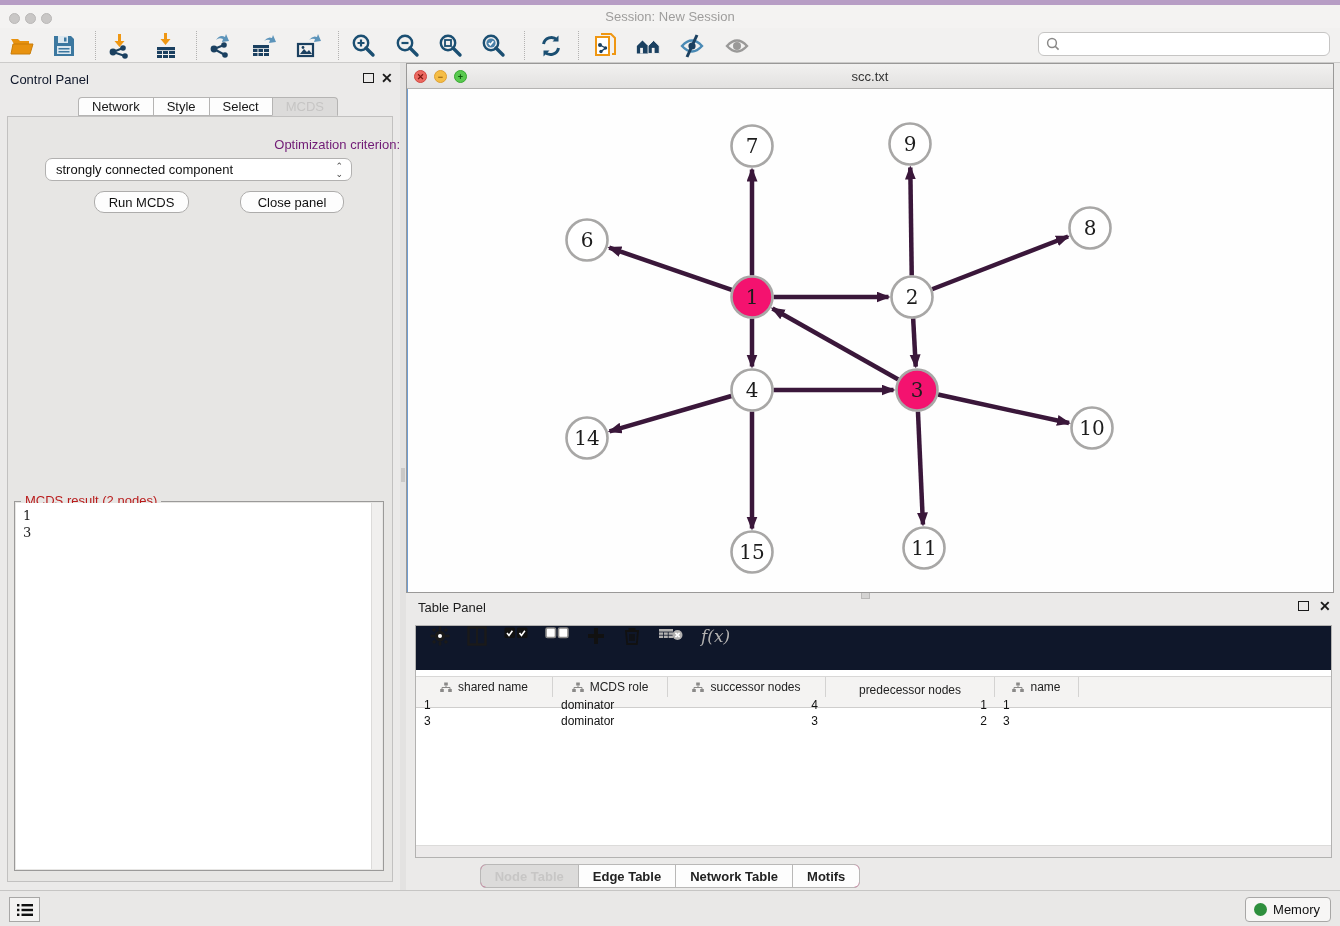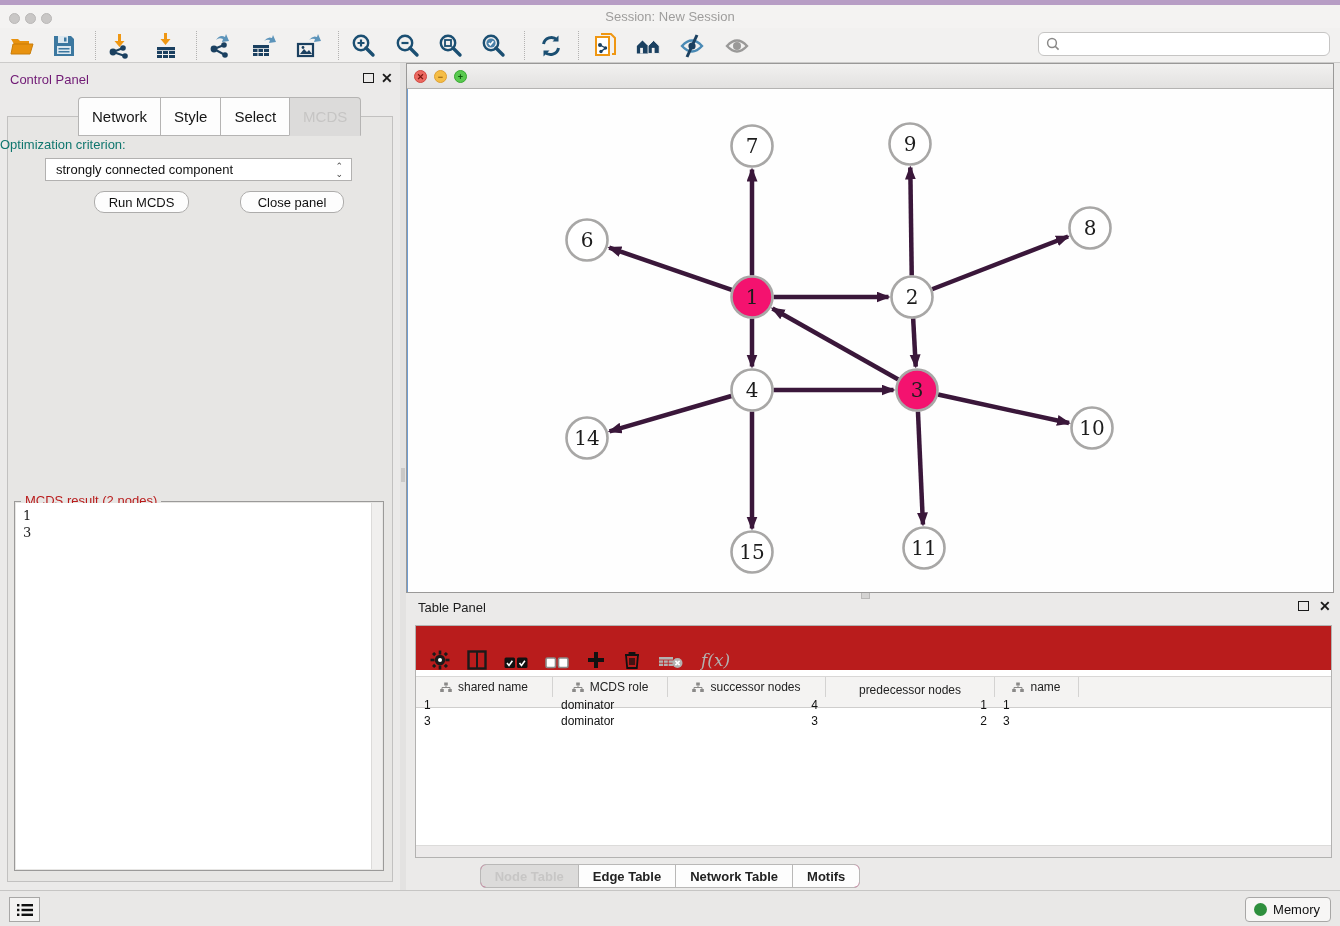--- a/index.html
+++ b/index.html
@@ -15,31 +15,31 @@
 
   
   .toolbar { position:absolute; left:0; top:28px; width:1340px; height:35px; background:#f2f1f0; border-bottom:1px solid #cccbca; }
   .tb-icon { position:absolute; top:4px; width:28px; height:28px; display:flex; align-items:center; justify-content:center; }
   .tb-sep { position:absolute; top:3px; height:29px; width:0; border-left:1px dotted #b3b2b1; }
   .searchbox { position:absolute; left:1038px; top:4px; width:292px; height:24px; background:#ffffff; border:1px solid #c6c5c4; border-radius:6px; display:flex; align-items:center; padding-left:6px; }
   .searchbox input { border:none; outline:none; flex:1; font-size:12px; font-family:"Liberation Sans",sans-serif; background:transparent; }
 
   
   .cpanel-header { position:absolute; left:0; top:63px; width:400px; height:32px; }
-  .cpanel-title { position:absolute; left:10px; top:9px; font-size:13px; color:#701a75; }
+  .cpanel-title { position:absolute; left:10px; top:9px; font-size:13px; color:#0f172a; }
   .panel-float { width:11px; height:10px; border:1.5px solid #1a1a1a; display:inline-block; }
   .panel-close { font-size:14px; font-weight:bold; color:#1a1a1a; line-height:10px; }
   .cp-box { position:absolute; left:7px; top:116px; width:386px; height:766px; background:#e7e6e4; border:1px solid #c2c1c0; }
   .cp-tabs { position:absolute; left:78px; top:97px; height:21px; display:flex; z-index:5; }
-  .cp-tab { height:39px; padding:8px 13px; background:#fdfdfd; border:1px solid #b5b4b3; border-right:none; font-size:15px; color:#161616; display:flex; align-items:center; }
+  .cp-tab { height:19px; padding:8px 13px; background:#fdfdfd; border:1px solid #b5b4b3; border-right:none; font-size:13px; color:#161616; display:flex; align-items:center; }
   .cp-tab:first-child { border-top-left-radius:4px; }
   .cp-tab:last-child { border-right:1px solid #b5b4b3; border-top-right-radius:4px; }
   .cp-tab.active { background:#dcdbda; color:#c6c5c4; border-bottom:1px solid #dcdbda; }
-  .opt-label { position:absolute; left:0; width:400px; top:137px; text-align:left; font-size:13px; color:#0f766e; }
-  .dropdown { position:absolute; left:45px; top:158px; width:307px; height:23px; background:#fff; border:1px solid #b2b1b0; border-radius:0; font-size:13px; color:#111; display:flex; align-items:center; padding-left:10px; }
+  .opt-label { position:absolute; left:0; width:400px; top:137px; text-align:right; font-size:13px; color:#701a75; }
+  .dropdown { position:absolute; left:45px; top:158px; width:307px; height:23px; background:#fff; border:1px solid #b2b1b0; border-radius:7px; font-size:13px; color:#111; display:flex; align-items:center; padding-left:10px; }
   .dd-arrows { position:absolute; right:8px; top:3px; font-size:9px; line-height:8px; color:#444; text-align:center; }
   .btn { position:absolute; height:22px; background:#fdfdfd; border:1px solid #adacab; border-radius:10px; font-size:13px; color:#111; display:flex; align-items:center; justify-content:center; }
   .btn-run { left:94px; top:191px; width:95px; }
   .btn-close { left:202px; top:191px; width:104px;margin-left:38px; }
   .result-group { position:absolute; left:14px; top:501px; width:370px; height:370px; border:1px solid #9b9a99; }
   .result-label { position:absolute; left:6px; top:-9px; background:#e7e6e4; padding:0 4px; font-size:13px; color:#b91c1c; }
   .result-area { position:absolute; left:1px; top:1px; right:1px; bottom:1px; background:#ffffff; }
   .result-text { position:absolute; left:7px; top:4px; font-family:"DejaVu Serif",serif; font-size:13px; color:#222; white-space:pre; line-height:17px; }
   .result-scroll { position:absolute; right:0; top:0; bottom:0; width:11px; background:#f0efee; border-left:1px solid #dcdbda; }
 
@@ -55,21 +55,21 @@
   .tl { position:absolute; top:6px; width:13px; height:13px; border-radius:50%; font-size:9px; font-weight:bold; display:flex; align-items:center; justify-content:center; }
   .tl-red { left:7px; background:#ec6961; border:1px solid #d14840; color:#7e1510; }
   .tl-yellow { left:27px; background:#f5bd45; border:1px solid #dfa131; color:#8f5b09; }
   .tl-green { left:47px; background:#59c94f; border:1px solid #36a930; color:#0d5c0d; }
   .net-canvas { position:absolute; left:0; top:25px; width:926px; height:503px; background:#fefefe; border-left:1px solid #6f9cd0; }
 
   
   .tpanel-title { position:absolute; left:418px; top:600px; font-size:13px; color:#1d1d1d; }
   .tpanel-icons { position:absolute; left:1298px; top:601px; display:flex; gap:10px; align-items:center; }
   .tbox { position:absolute; left:415px; top:625px; width:917px; height:233px; background:#ffffff; border:1px solid #b3b2b1; }
-  .tbox-toolbar { position:absolute; left:0; top:0; width:100%; height:44px; background:#b91c1c; display:flex; align-items:flex-end; gap:17px; padding-left:14px; }
+  .tbox-toolbar { position:absolute; left:0; top:0; width:100%; height:44px; background:#0f172a; display:flex; align-items:flex-start; gap:17px; padding-left:14px; }
   .tbl-head { position:absolute; left:0; top:50px; width:100%; height:32px; display:flex; background:#f4f3f2; border-top:1px solid #d8d7d6; border-bottom:1px solid #cfcecd; }
   .th { height:20px; border-right:1px solid #d4d3d2; display:flex; align-items:center; justify-content:center; gap:6px; font-size:12px; color:#222; }
   .tbl-body { position:absolute; left:0; top:71px; width:100%; }
   .tr { display:flex; height:16px; }
   .td { font-size:12px; color:#111; padding:0 8px; line-height:16px; overflow:hidden; }
   .tbox-bottomstrip { position:absolute; left:0; bottom:0; width:100%; height:12px; background:#eceaea; border-top:1px solid #dcdbda; }
 
   .table-tabs { position:absolute; left:0; width:1340px; top:864px; display:flex; justify-content:center; }
   .tt-group { display:flex; border:1px solid #b9b8b7; border-radius:6px; overflow:hidden; background:#be185d; }
   .tt-tab { height:22px; padding:0 14px; display:flex; align-items:center; font-size:13px; font-weight:bold; color:#222; background:#fdfdfd; border-right:1px solid #b9b8b7; }
@@ -282,20 +282,21 @@
 <div class="vsplit">
     <div class="vsplit-handle"></div>
   </div>
 <div class="hsplit-handle"></div>
 
 <div class="netwin">
   <div class="netwin-titlebar">
     <div class="tl tl-red">✕</div>
     <div class="tl tl-yellow">−</div>
     <div class="tl tl-green">+</div>
+    <div class="netwin-title">scc.txt</div>
   </div>
   <div class="net-canvas">
     <svg id="graph-svg" width="926" height="503">
         <defs>
           <marker id="arrow" markerUnits="userSpaceOnUse" markerWidth="16" markerHeight="12" refX="12" refY="5.5" orient="auto">
             <path d="M0,0 L14,5.5 L0,11 Z" fill="#3a173a"></path>
           </marker>
         </defs>
         <line x1="344" y1="186.5" x2="344" y2="80.5" stroke="#3a173a" stroke-width="4.5" marker-end="url(#arrow)"></line>
         <line x1="323.6784105824373" y1="200.97981456484197" x2="201.21196982849875" y2="158.67322594075412" stroke="#3a173a" stroke-width="4.5" marker-end="url(#arrow)"></line>

